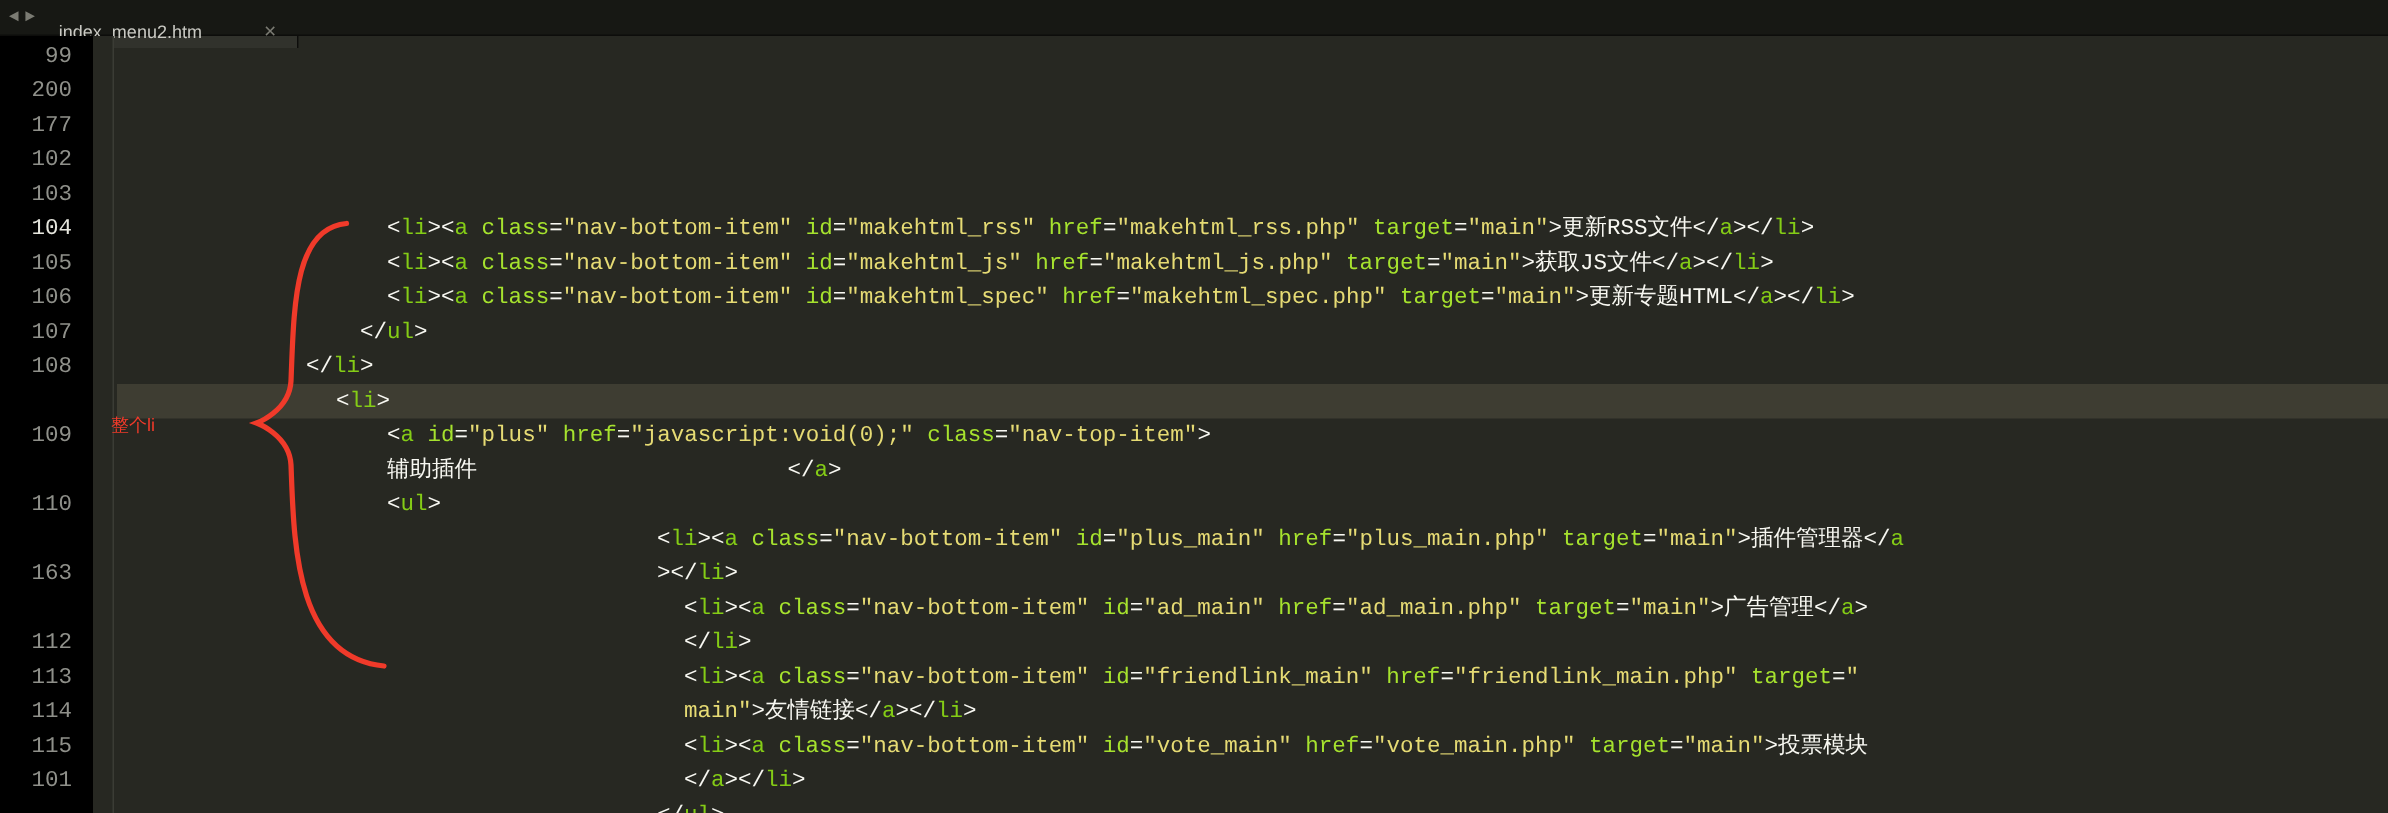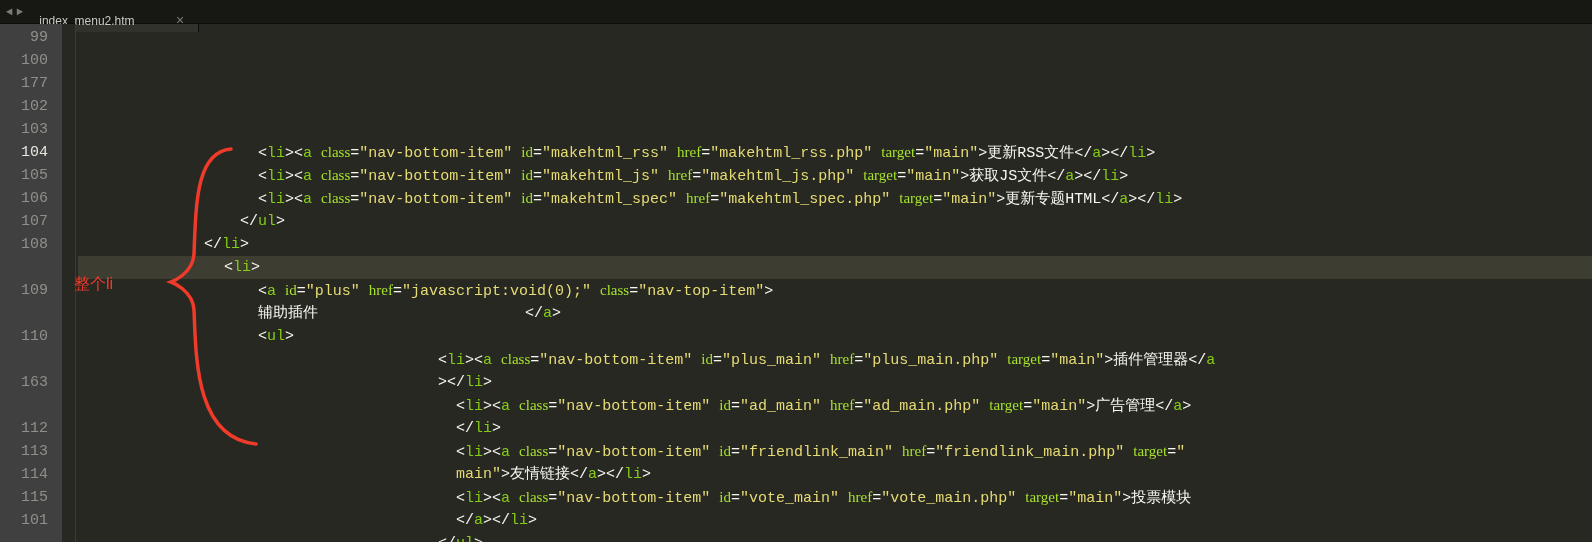--- a/index.html
+++ b/index.html
@@ -50,21 +50,21 @@
   padding: 0 4px;
   cursor: pointer;
   font-size: 14px;
 }
 
 .editor {
   display: flex;
   height: calc(100% - 24px);
 }
 .gutter {
-  background: #404040;
+  background: #000000;
   color: #8f908a;
   text-align: right;
   padding: 2px 14px 2px 6px;
   font-size: 15px;
   user-select: none;
   line-height: 23px;
   min-width: 62px;
 }
 .gutter .ln { height: 23px; }
 .gutter .ln.hl { color: #e6e6de; }
@@ -81,35 +81,35 @@
   white-space: pre;
 }
 .code .row { height: 23px; display: block; }
 .code .row.cur {
   background: #3e3d32;
   padding-left: 20px;
 }
 
 .ws { display:inline-block; }
 .tag { color: #84cc16; }
-.attr { color: #a6e22e; font-family: Liberation Serif, serif; }
+.attr { color: #a6e22e; }
 .val { color: #e6db74; }
 .txt { color: #f8f8f2; }
 
 
 .brace-layer {
   position: absolute;
   left: 0; top: 0;
   pointer-events: none;
   z-index: 5;
 }
 .annot-text {
   position: absolute;
   color: #f03a2a;
-  font-size: 16px;
+  font-size: 12px;
   font-family: "Microsoft YaHei", Arial, sans-serif;
   white-space: nowrap;
 }
 </style>
 </head>
 <body>
 
 <div class="topbar">
   <div class="nav-arrows">
     <span class="nav-arrow">◄</span>
@@ -117,21 +117,21 @@
   </div>
   <div class="tab">
     <span>index_menu2.htm</span>
     <span class="tab-close">×</span>
   </div>
 </div>
 
 <div class="editor">
   <div class="gutter" id="gutter">
       <div class="ln">99</div>
-      <div class="ln">100</div>
+      <div class="ln">200</div>
       <div class="ln">177</div>
       <div class="ln">102</div>
       <div class="ln">103</div>
       <div class="ln hl">104</div>
       <div class="ln">105</div>
       <div class="ln">106</div>
       <div class="ln">107</div>
       <div class="ln">108</div>
       <div class="ln">&nbsp;</div>
       <div class="ln">109</div>

